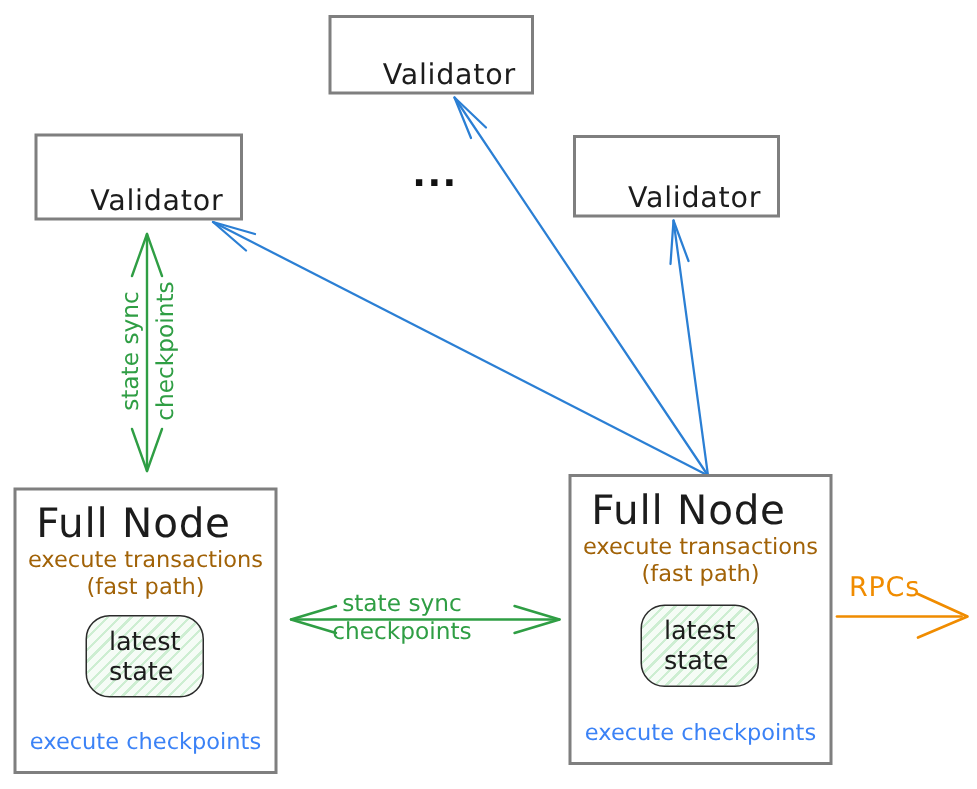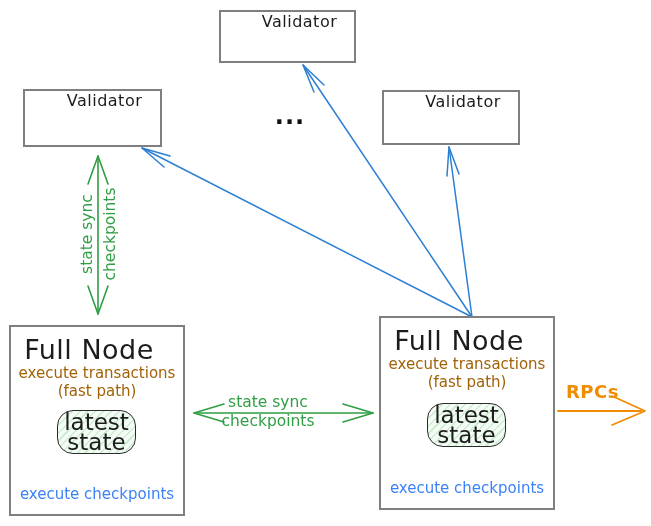--- a/index.html
+++ b/index.html
@@ -21,23 +21,23 @@
   svg .orange { stroke: #f08c00; fill: none; stroke-width: 1.8; stroke-linecap: round; stroke-linejoin: round; }
 
   .box {
     position: absolute;
     border: 2px solid #7f7f7f;
     background: #ffffff;
     box-sizing: border-box;
   }
   .validator {
     display: flex;
-    align-items: flex-start;
+    align-items: flex-end;
     justify-content: center;
-    font-size: 16px;
+    font-size: 19px;
     letter-spacing: 0.5px;
     padding-left: 24px;
   }
   .fullnode { }
   .fn-title {
     position: absolute;
     left: 0; right: 16px;
     text-align: center;
     font-size: 27px;
     letter-spacing: 0.5px;
@@ -53,30 +53,30 @@
   }
   .fn-green {
     position: absolute;
     left: 0; right: 0;
     text-align: center;
     font-size: 15px;
     color: #3b82f6;
   }
   .statebox {
     position: absolute;
-    width: 79px; height: 44px;
+    width: 79px; height: 55px;
     box-sizing: border-box;
     border: 1.6px solid #2b2b2b;
     border-radius: 16px;
     background: repeating-linear-gradient(135deg, #f5fcf6 0px, #f5fcf6 4px, #cdeed2 4px, #cdeed2 5.5px);
     display: flex;
     align-items: center;
     justify-content: center;
-    text-align: center;
-    font-size: 23px;
+    text-align: left;
+    font-size: 17px;
     line-height: 20px;
     white-space: pre-line;
     color: #1c1c1c;
   }
   .ellipsis {
     position: absolute;
     left: 270px; top: 102px;
     width: 40px;
     text-align: center;
     font-size: 24px;
@@ -109,21 +109,21 @@
     left: 363px; top: 216px;
     color: #1971c2;
     font-size: 16.5px;
     white-space: nowrap;
   }
   .label-rpcs {
     position: absolute;
     left: 566px; top: 381px;
     color: #f08c00;
     font-size: 18px;
-    font-weight: bold;
+    font-weight: normal;
     letter-spacing: 0.5px;
   }
 </style>
 </head>
 <body>
 
 <div class="canvas">
 
   <svg class="arrows" viewBox="0 0 651 526">
 

